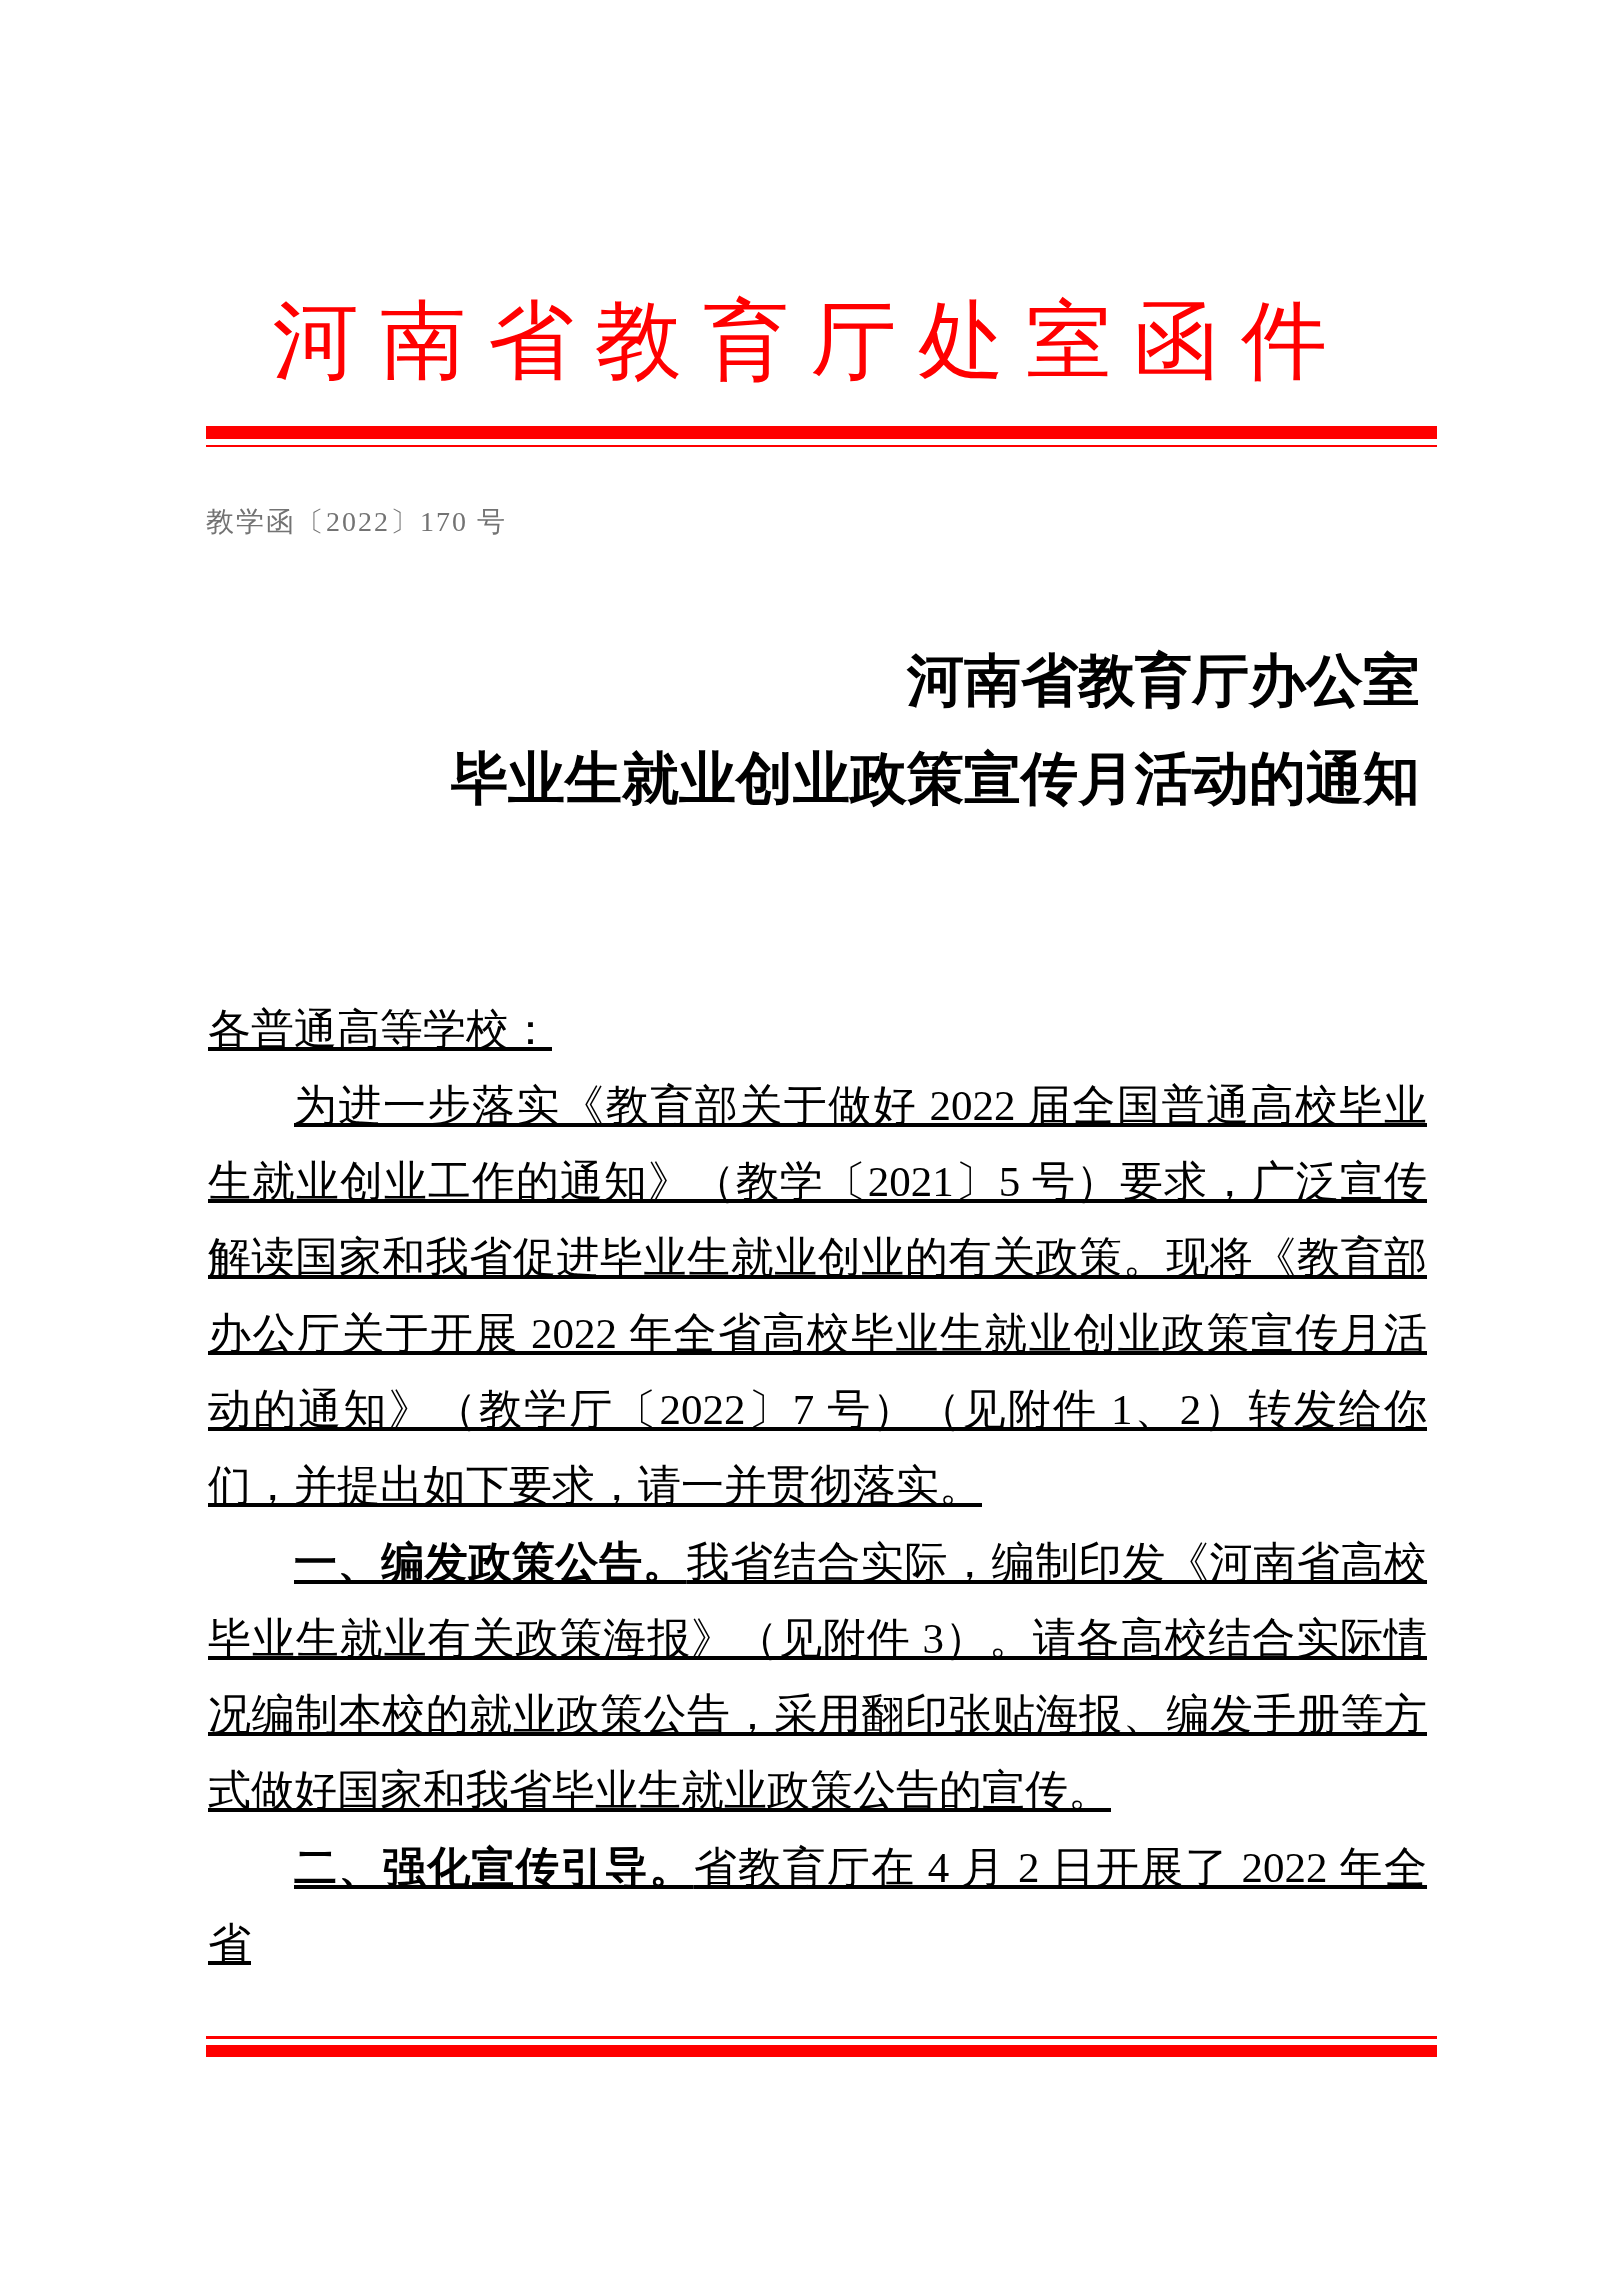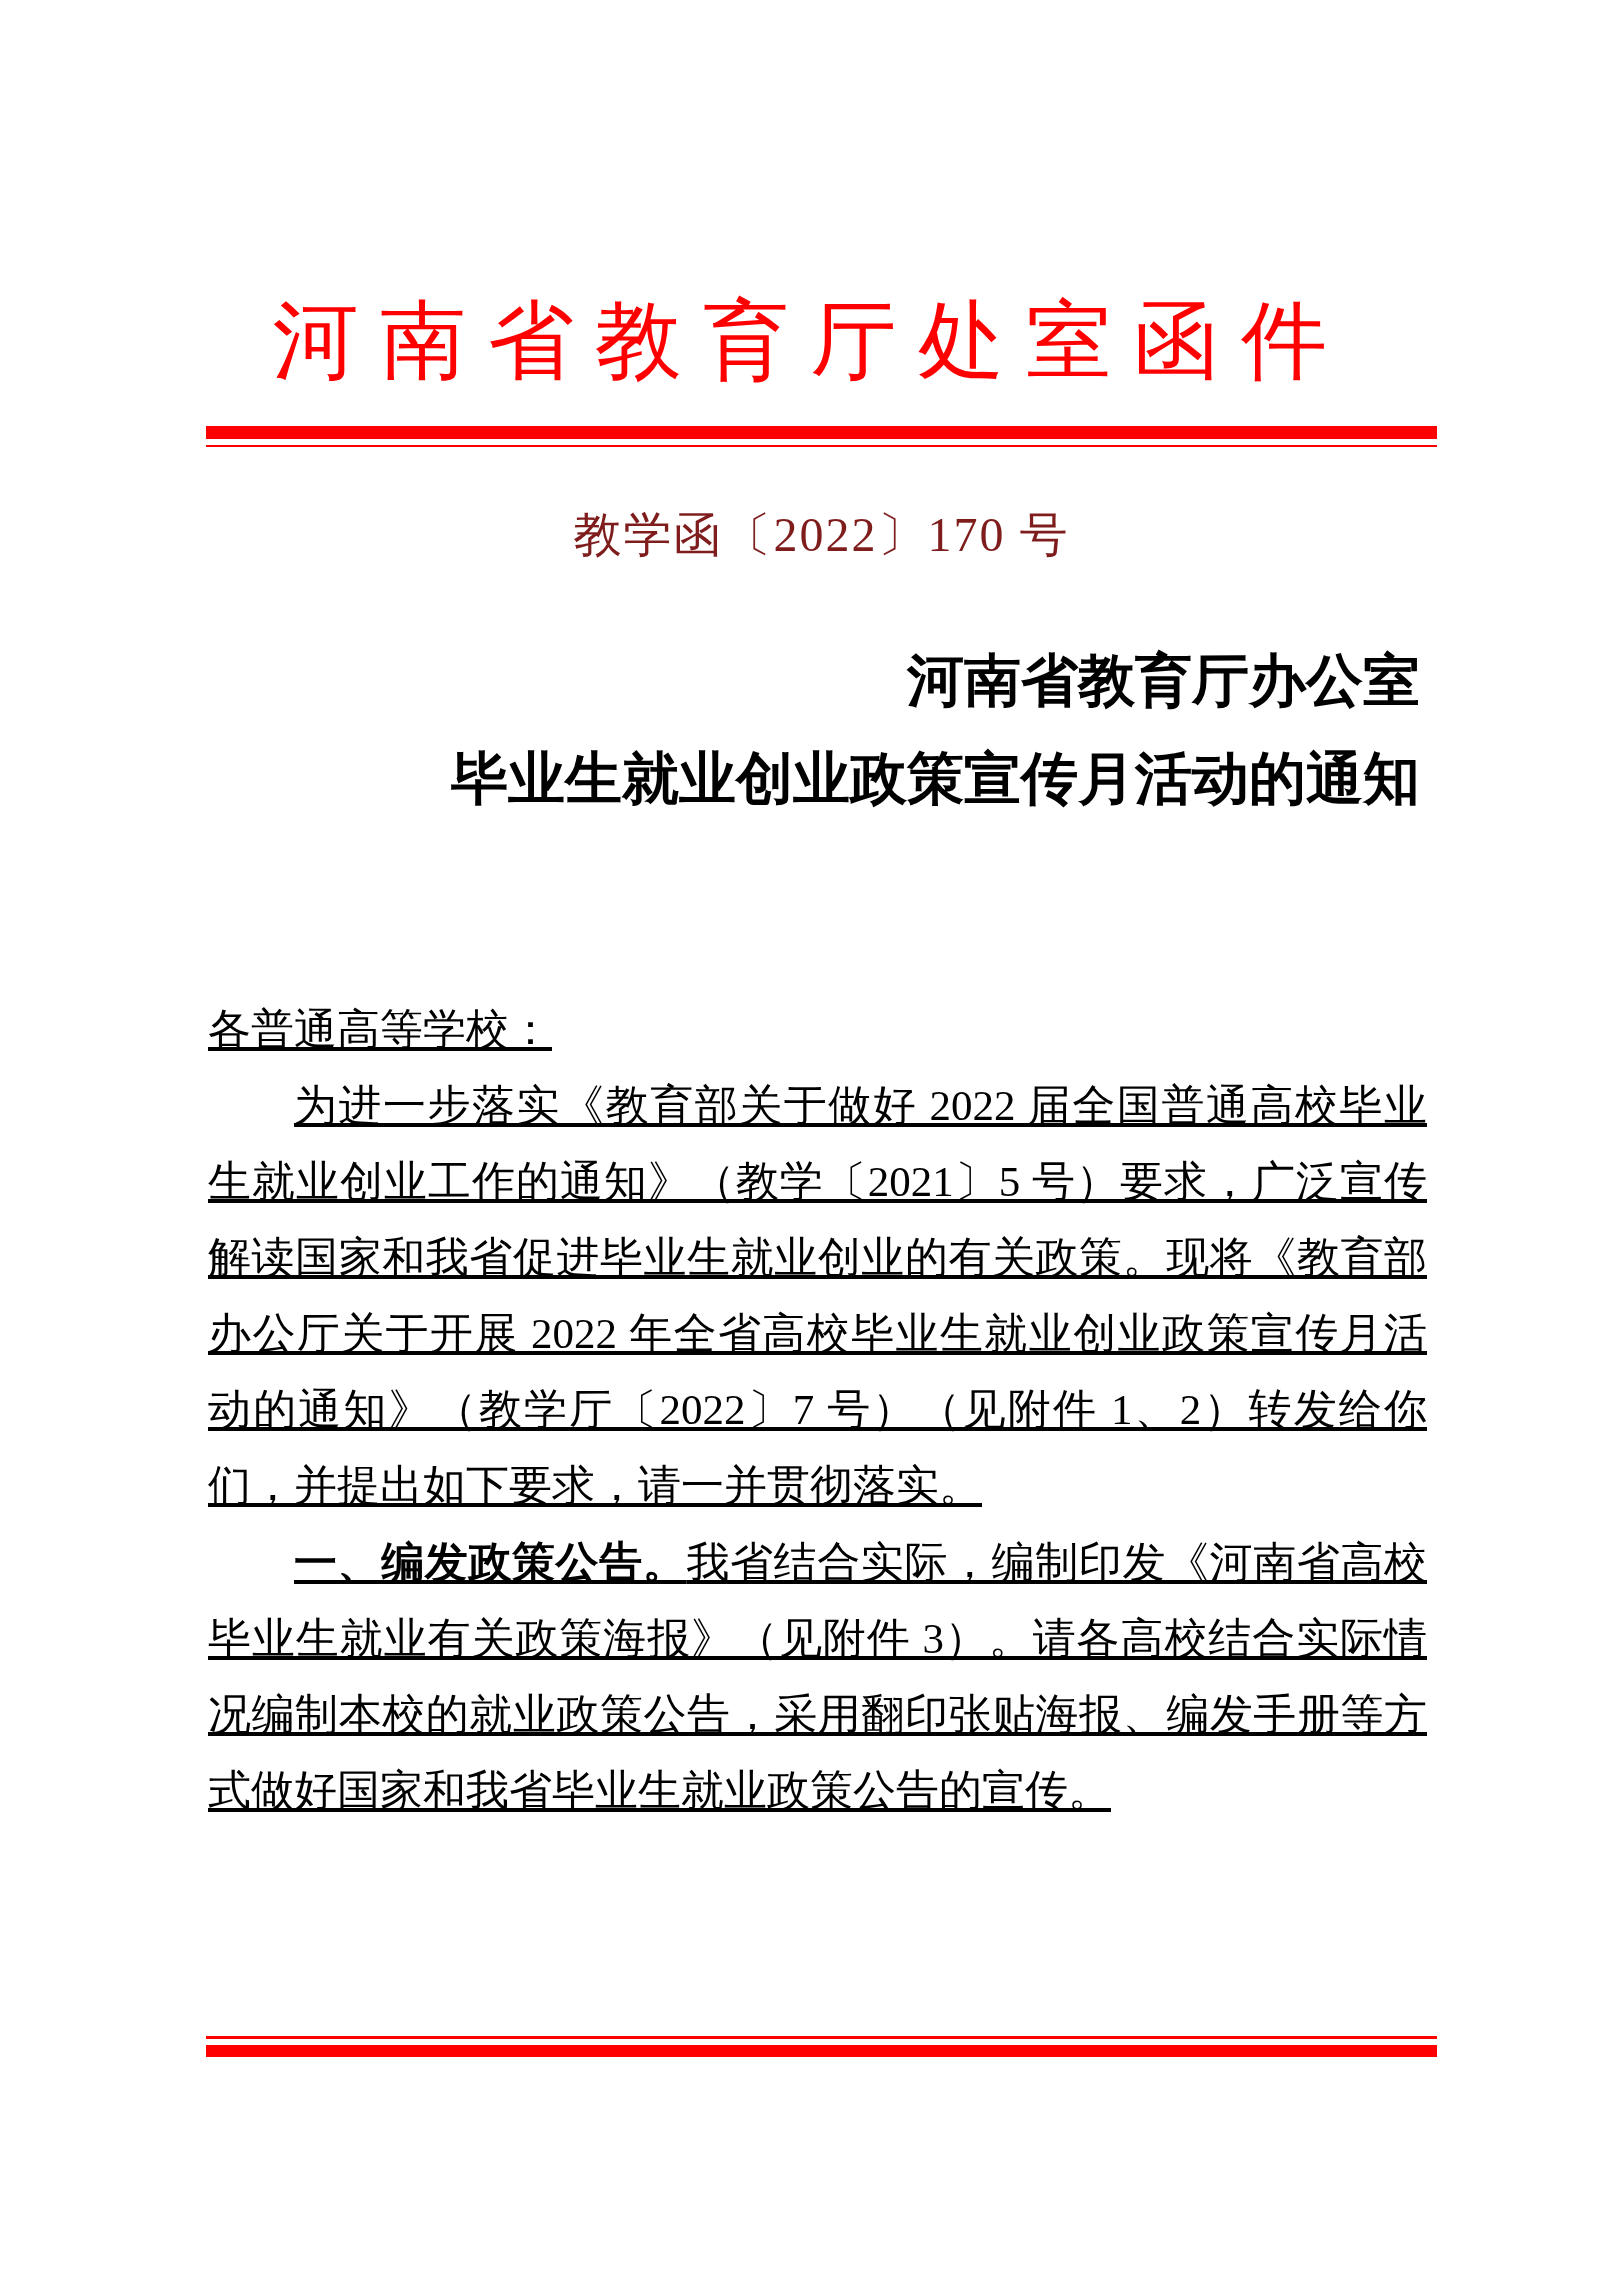--- a/index.html
+++ b/index.html
@@ -33,23 +33,23 @@
   .rule-bottom { top: 2020px; }
   .rule .thick { height: 12.7px; background: #ff0000; }
   .rule .gap { height: 5.9px; background: transparent; }
   .rule .thin { height: 2.9px; background: #ff0000; }
 
   .doc-number {
     position: absolute;
     top: 487px;
     left: 206px;
     width: 1231px;
-    text-align: center;
-    font-size: 48px;
-    color: #7f1d1d;
+    text-align: left;
+    font-size: 28px;
+    color: #737373;
     letter-spacing: 2px;
   }
 
   .doc-title {
     position: absolute;
     top: 616px;
     left: 201px;
     width: 1219px;
     text-align: right;
     font-size: 57px;
@@ -100,20 +100,23 @@
   <div class="body-text">
     <p class="para no-indent">
       <span>各普通高等学校：</span>
     </p>
     <p class="para">
       <span>为进一步落实《教育部关于做好 2022 届全国普通高校毕业生就业创业工作的通知》（教学〔2021〕5 号）要求，广泛宣传解读国家和我省促进毕业生就业创业的有关政策。现将《教育部办公厅关于开展 2022 年全省高校毕业生就业创业政策宣传月活动的通知》（教学厅〔2022〕7 号）（见附件 1、2）转发给你们，并提出如下要求，请一并贯彻落实。</span>
     </p>
     <p class="para">
       <span class="lead">一、编发政策公告。</span><span>我省结合实际，编制印发《河南省高校毕业生就业有关政策海报》（见附件 3）。请各高校结合实际情况编制本校的就业政策公告，采用翻印张贴海报、编发手册等方式做好国家和我省毕业生就业政策公告的宣传。</span>
     </p>
+    <p class="para">
+      <span class="lead">二、强化宣传引导。</span><span>省教育厅在 4 月 2 日开展了 2022 年全省</span>
+    </p>
   </div>
 
   <div class="rule rule-bottom">
     <div class="thin"></div>
     <div class="gap"></div>
     <div class="thick"></div>
   </div>
 
 </div>
 

